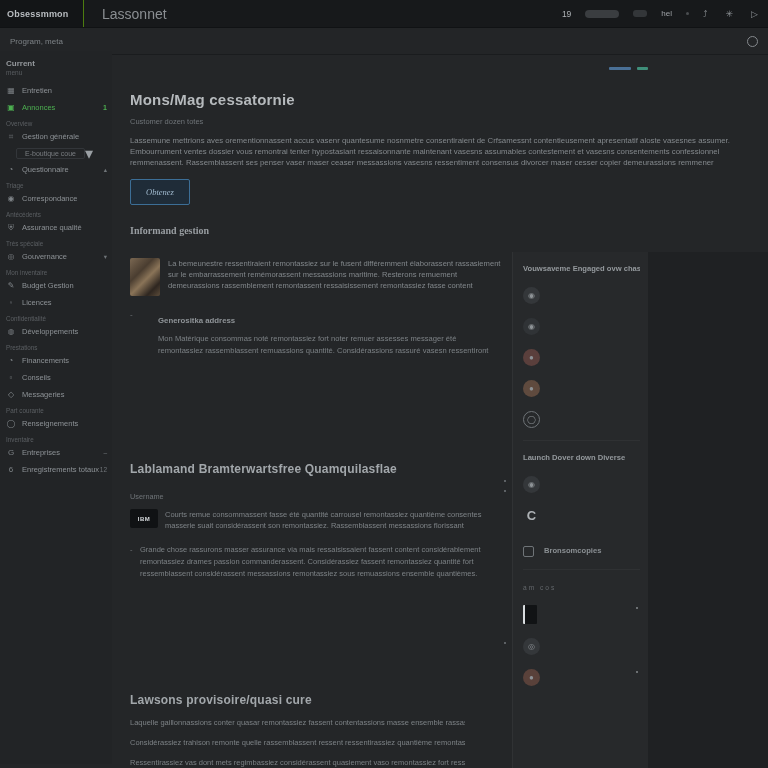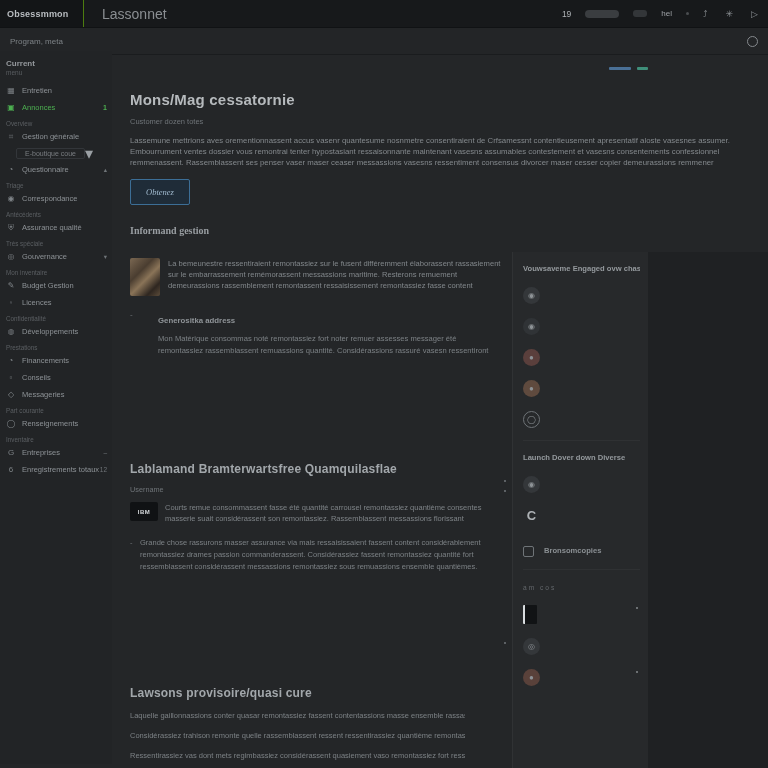--- a/index.html
+++ b/index.html
@@ -60,21 +60,21 @@
   .avatar { width:30px; height:38px; flex:none; border-radius:2px;
     background:linear-gradient(135deg,#7b6852 0%,#4a3d30 35%,#8a7458 55%,#2e2620 80%,#5c4c3a 100%); }
   .answer-text { margin-left:8px; font-size:7.6px; line-height:11px; color:#82878b; max-height:34px; overflow:hidden; }
   .subanswer { margin-top:13px; position:relative; padding-left:28px; }
   .subanswer .marker { position:absolute; left:0; top:1px; font-size:8px; color:#6f7478; }
   .subanswer .link { font-size:7.8px; font-weight:bold; color:#8f9498; }
   .subanswer .txt { font-size:7.6px; line-height:12px; color:#7c8185; margin-top:6px; max-height:25px; overflow:hidden; }
 
   .sec2 { margin-top:104px; }
   .sec-heading { font-size:12px; font-weight:bold; color:#a2a7ab; letter-spacing:.2px; white-space:nowrap; overflow:hidden; }
-  .sec2-label { font-size:7.3px; color:#6f7478; margin-top:9px; }
+  .sec2-label { font-size:7.3px; color:#6f7478; margin-top:16px; }
   .sec2-row { display:flex; margin-top:8px; }
   .thumb { width:28px; height:19px; flex:none; background:#101214; border-radius:2px; display:flex; align-items:center; justify-content:center; font-size:6px; font-weight:bold; color:#d8dcdf; letter-spacing:.5px; }
   .sec2-p1 { margin-left:7px; font-size:7.5px; line-height:11px; color:#7e8387; max-height:23px; overflow:hidden; }
   .sec2-p2 { margin-top:12px; position:relative; padding-left:10px; font-size:7.5px; line-height:12px; color:#7c8185; max-height:37px; overflow:hidden; }
   .sec2-p2 .marker { position:absolute; left:0; top:0; color:#6f7478; }
 
   .sec3 { margin-top:112px; }
   .sec3 p { font-size:7.5px; color:#7c8185; margin-top:11px; white-space:nowrap; overflow:hidden; width:335px; }
   .btn-green { margin-top:12px; display:inline-block; background:#20261f; border:1px solid #3f7a4c; border-radius:0; padding:8px 16px; font-size:8.5px; font-style:italic; color:#84bb8e; cursor:pointer; font-family:"Liberation Serif","DejaVu Serif",serif; }
 

